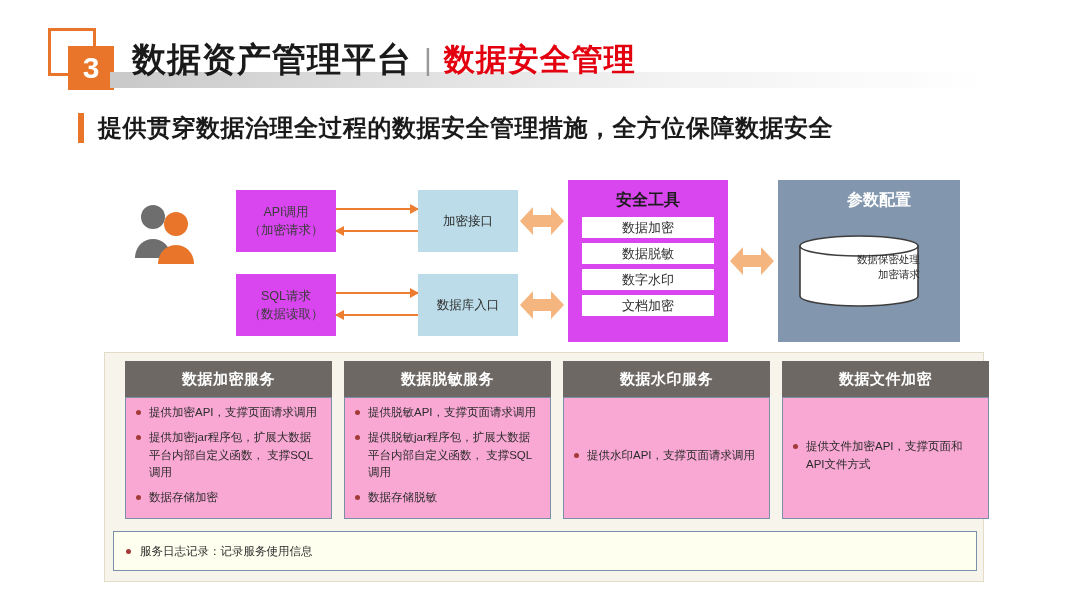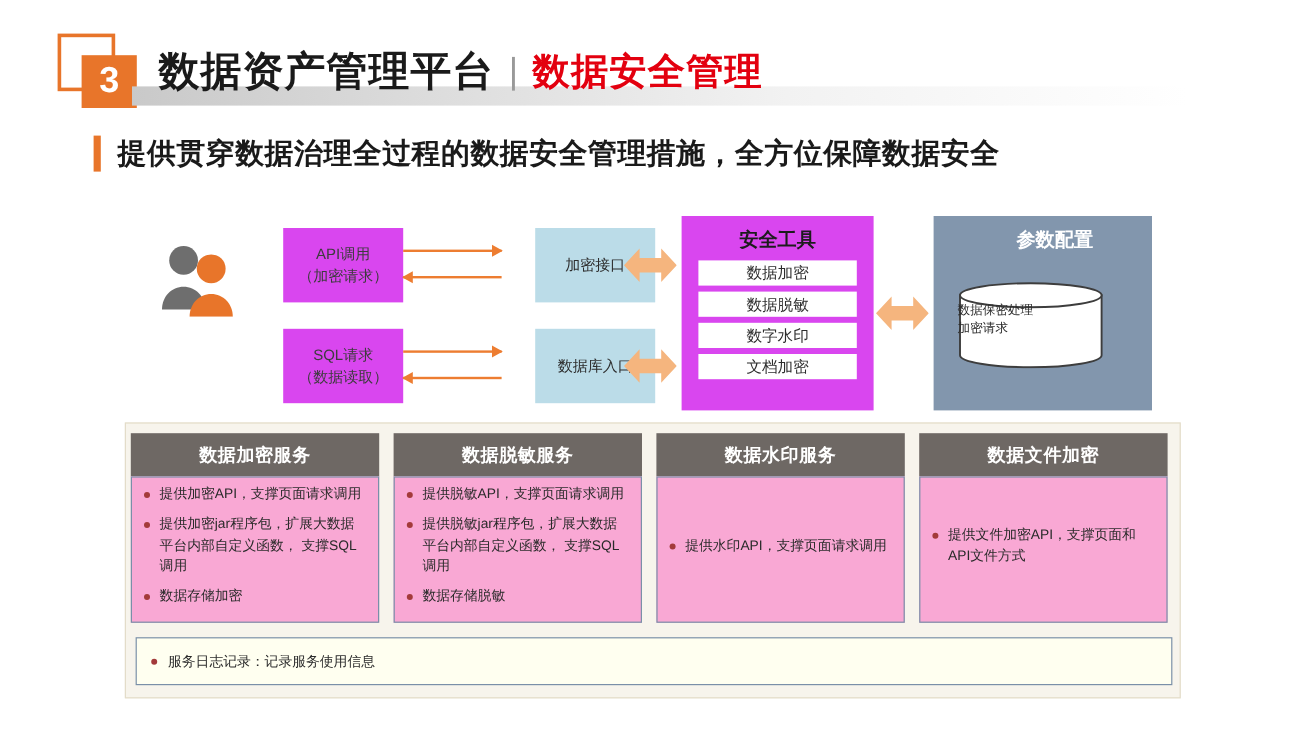--- a/index.html
+++ b/index.html
@@ -51,21 +51,21 @@
   .green-box{
     position:absolute;width:100px;
     background:#d946ef;color:#3c3c3c;
     display:flex;flex-direction:column;align-items:center;justify-content:center;
     font-size:12.5px;line-height:1.45;text-align:center;
   }
   .blue-box{
     position:absolute;width:100px;
     background:#BBDCE8;color:#2d2d2d;
     display:flex;align-items:center;justify-content:center;
-    font-size:12.5px;text-align:center;margin-left:28px;
+    font-size:12.5px;text-align:center;
   }
   .gb1{left:236px;top:20px;height:62px;}
   .gb2{left:236px;top:104px;height:62px;}
   .bb1{left:418px;top:20px;height:62px;}
   .bb2{left:418px;top:104px;height:62px;}
   .conn{position:absolute;left:336px;width:82px;height:2px;background:#ED7D31;}
   .conn .head{position:absolute;top:-4px;width:0;height:0;border-top:5px solid transparent;border-bottom:5px solid transparent;}
   .conn.right .head{right:-1px;border-left:9px solid #ED7D31;}
   .conn.left .head{left:-1px;border-right:9px solid #ED7D31;}
   .c1{top:38px;}.c2{top:60px;}.c3{top:122px;}.c4{top:144px;}
@@ -87,29 +87,29 @@
     position:absolute;left:778px;top:10px;width:162px;height:162px;
     background:#8296AD;
     padding-left:20px;
   }
   .param-title{
     text-align:center;font-size:16px;font-weight:bold;color:#ffffff;
     padding-top:10px;
   }
   .cylinder{position:absolute;left:20px;top:55px;width:122px;height:72px;}
   .cyl-label{
-    position:absolute;left:20px;top:72px;width:122px;text-align:left;
+    position:absolute;left:20px;top:72px;width:122px;text-align:right;
     font-size:10.5px;line-height:1.45;color:#2b2b2b;
   }
   
   #services{
     position:absolute;left:104px;top:352px;width:880px;height:230px;
     background:#F7F4EC;border:1px solid #E3DCC9;box-sizing:border-box;
   }
-  .cards{position:absolute;left:4px;top:8px;width:864px;display:flex;gap:12px;}
+  .cards{position:absolute;left:20px;top:8px;width:864px;display:flex;gap:12px;}
   .card{width:210px;}
   .card-head{
     height:36px;background:#6E6864;color:#ffffff;
     display:flex;align-items:center;justify-content:center;
     font-size:15px;font-weight:bold;letter-spacing:.5px;
   }
   .card-body{
     height:122px;background:#f9a8d4;border:1px solid #7A8FA8;
     box-sizing:border-box;padding:10px 10px 8px 10px;
     display:flex;flex-direction:column;justify-content:center;

